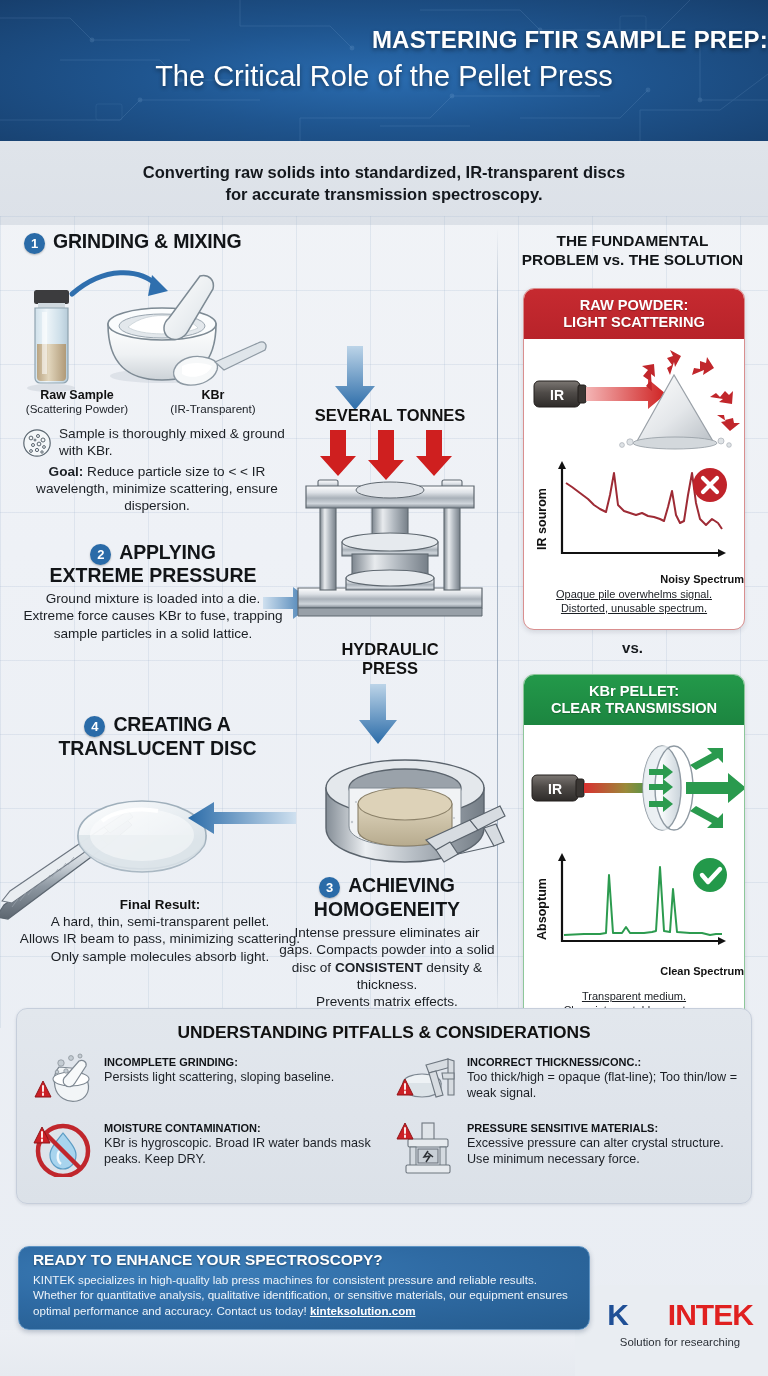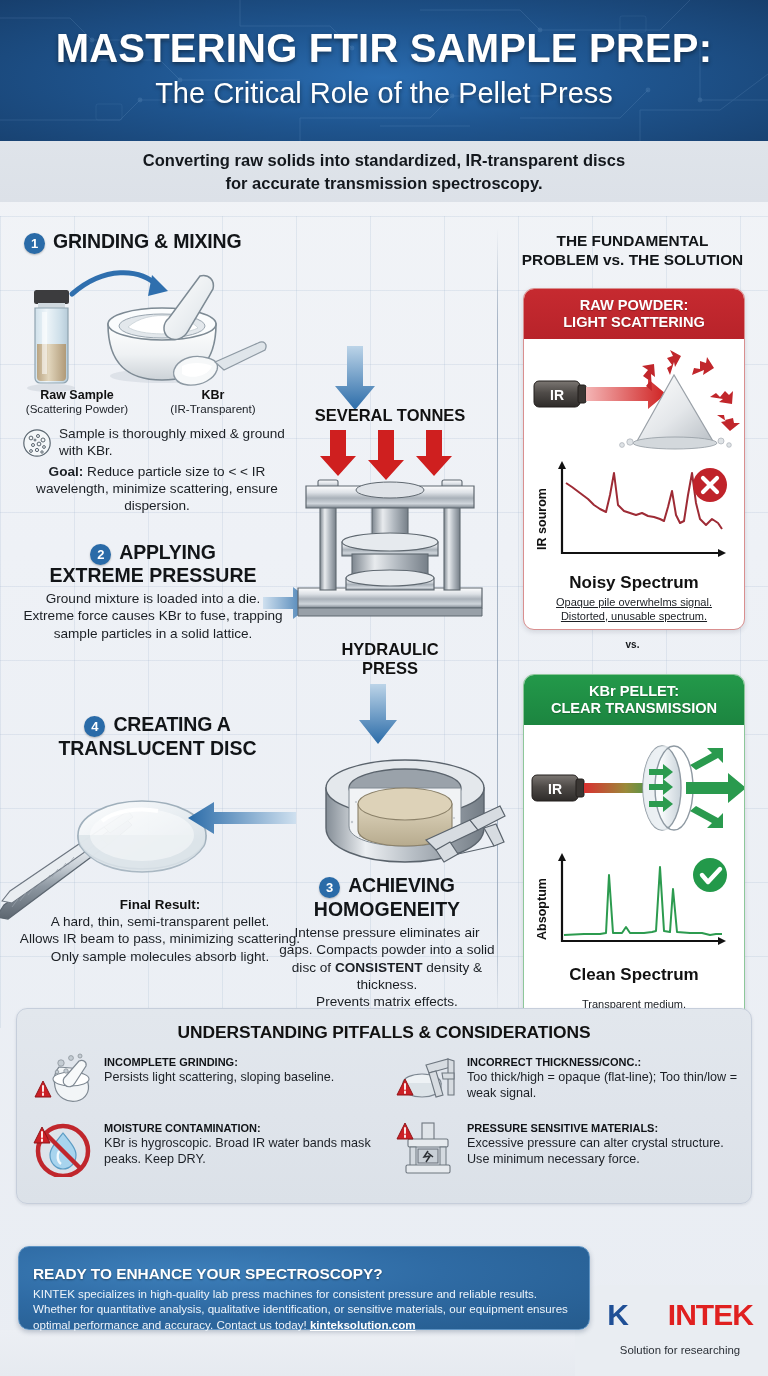--- a/index.html
+++ b/index.html
@@ -18,33 +18,33 @@
   .header {
     position:absolute; left:0; top:0; width:768px; height:141px;
     background:
       radial-gradient(ellipse at 50% 55%, #2a6cb0 0%, #1f558f 45%, #173f6d 100%);
     overflow:hidden;
   }
   .header .circuit {
     position:absolute; inset:0; opacity:.30;
   }
   .header h1 {
-    position:relative; text-align:center; color:#ffffff;
-    font-size:40px; font-weight:bold; letter-spacing:.2px;
+    position:relative; text-align:right; color:#ffffff;
+    font-size:24px; font-weight:bold; letter-spacing:.2px;
     margin-top:26px; text-shadow:0 2px 4px rgba(0,0,0,.45);
   }
   .header h2 {
     position:relative; text-align:center; color:#ffffff;
     font-size:29px; font-weight:normal; margin-top:6px;
     text-shadow:0 2px 4px rgba(0,0,0,.45);
   }
 
   
   .subtitle {
-    position:absolute; left:0; top:141px; width:768px; height:61px;
+    position:absolute; left:0; top:141px; width:768px; height:84px;
     background:linear-gradient(180deg,#dfe4ea 0%, #dce1e8 100%);
     display:flex; flex-direction:column; align-items:center; justify-content:center;
   }
   .subtitle p { font-size:16.5px; font-weight:bold; color:#14181d; line-height:1.35; text-align:center; }
 
   
   .gridbg {
     position:absolute; left:0; top:216px; width:768px; height:812px;
     background-image:
       linear-gradient(rgba(160,180,205,.22) 1px, transparent 1px),
@@ -104,50 +104,50 @@
   .card { position:absolute; left:26px; width:222px; border-radius:11px; overflow:hidden;
           background:#fff; }
   .card.red { top:72px; height:342px; border:1.6px solid #d98f8f; box-shadow:0 2px 5px rgba(40,50,70,.14); }
   .card.green { top:458px; height:356px; border:1.6px solid #8dc79a; box-shadow:0 2px 5px rgba(40,50,70,.14); }
   .card-head { height:50px; display:flex; flex-direction:column; align-items:center; justify-content:center;
                color:#fff; font-size:14.6px; font-weight:bold; line-height:1.16; text-align:center;
                text-shadow:0 1px 1px rgba(0,0,0,.25); }
   .card.red .card-head { background:linear-gradient(180deg,#c62a30,#b8232a); }
   .card.green .card-head { background:linear-gradient(180deg,#23994a,#1c8540); }
   .card-cap { font-size:11px; color:#1b1f24; text-align:center; line-height:1.26; padding:0 14px;text-decoration:underline; }
-  .card-spec-lbl { font-size:17px; font-weight:bold; color:#111; text-align:center; }
+  .card-spec-lbl { font-size:11px; font-weight:bold; color:#111; text-align:right; }
   .vs { position:absolute; left:0; top:423px; width:271px; text-align:center;
-        font-size:10px; font-weight:bold; color:#16191d; }
+        font-size:15px; font-weight:bold; color:#16191d; }
 
   
   .pitfalls { position:absolute; left:16px; top:1008px; width:736px; height:196px;
     background:linear-gradient(180deg,#e2e7ed 0%, #dfe4eb 55%, #dbe1e8 100%);
     border:1px solid #c6cedb; border-radius:11px; box-shadow:0 1px 3px rgba(40,50,70,.12); }
   .pitfalls h3 { text-align:center; font-size:17.4px; font-weight:bold; color:#111; margin-top:13px; letter-spacing:-.1px; }
   .pit-grid { position:absolute; left:8px; top:44px; width:720px; display:grid;
               grid-template-columns:1fr 1fr; grid-template-rows:auto auto; gap:8px 6px; }
   .pit { display:flex; gap:9px; align-items:flex-start; padding-left:8px; }
   .pit-ico { width:62px; height:58px; flex:0 0 62px; position:relative; }
   .pit-txt { padding-top:3px; }
   .pit-title { font-size:11px; font-weight:bold; color:#101317; line-height:1.2; }
   .pit-body { font-size:12.6px; color:#1c2026; line-height:1.24; margin-top:1px; }
 
   
   .cta { position:absolute; left:18px; top:1246px; width:572px; height:84px; border-radius:11px;
     background:radial-gradient(ellipse at 30% 30%, #3d7fba 0%, #2f6ba4 45%, #255b8d 100%);
-    border:1px solid #5f94c4; box-shadow:0 2px 5px rgba(20,40,70,.25); padding:18px 14px; }
+    border:1px solid #5f94c4; box-shadow:0 2px 5px rgba(20,40,70,.25); padding:4px 14px; }
   .cta h4 { color:#fff; font-size:15.4px; font-weight:bold; text-shadow:0 1px 2px rgba(0,0,0,.4); }
   .cta p { color:#eef4fa; font-size:11.6px; line-height:1.33; margin-top:3px; }
   .cta a { color:#ffffff; font-weight:bold; text-decoration:underline; }
 
   .logo { position:absolute; left:600px; top:1298px; width:160px; text-align:center; }
   .logo .wm { font-size:30px; font-weight:bold; letter-spacing:-1px; }
   .logo .k { color:#1f4f96; }
   .logo .rest { color:#e02020;margin-left:40px; }
-  .logo .tag { font-size:11.4px; color:#2a2f36; margin-top:12px; }
+  .logo .tag { font-size:11.4px; color:#2a2f36; margin-top:4px; }
   .footer-bg { position:absolute; left:0; top:1330px; width:768px; height:46px;
                background:linear-gradient(180deg,#eceff4,#e6eaf0); }
   .footer-curve { position:absolute; left:575px; top:1285px; width:193px; height:91px;
                   background:#e9edf2; border-top-left-radius:26px; }
 </style>
 </head>
 <body>
 
 <div class="page">
 

